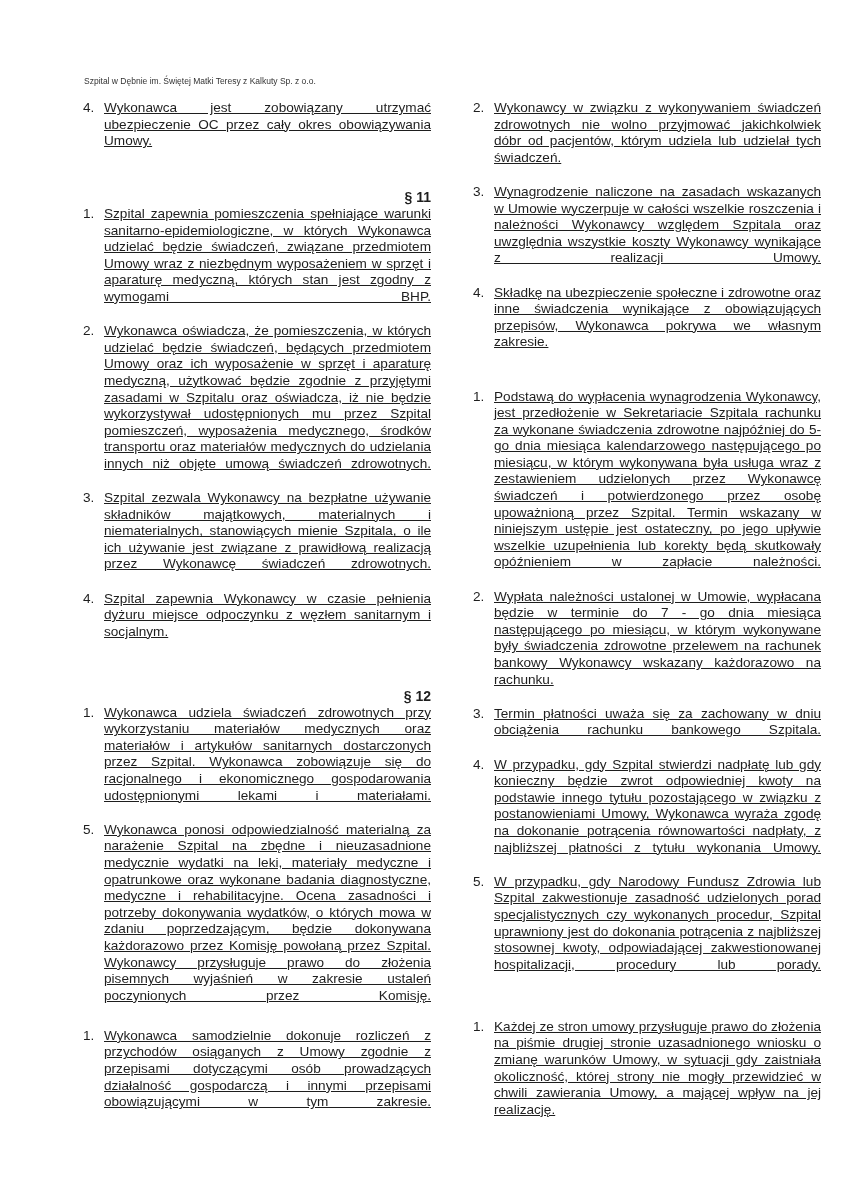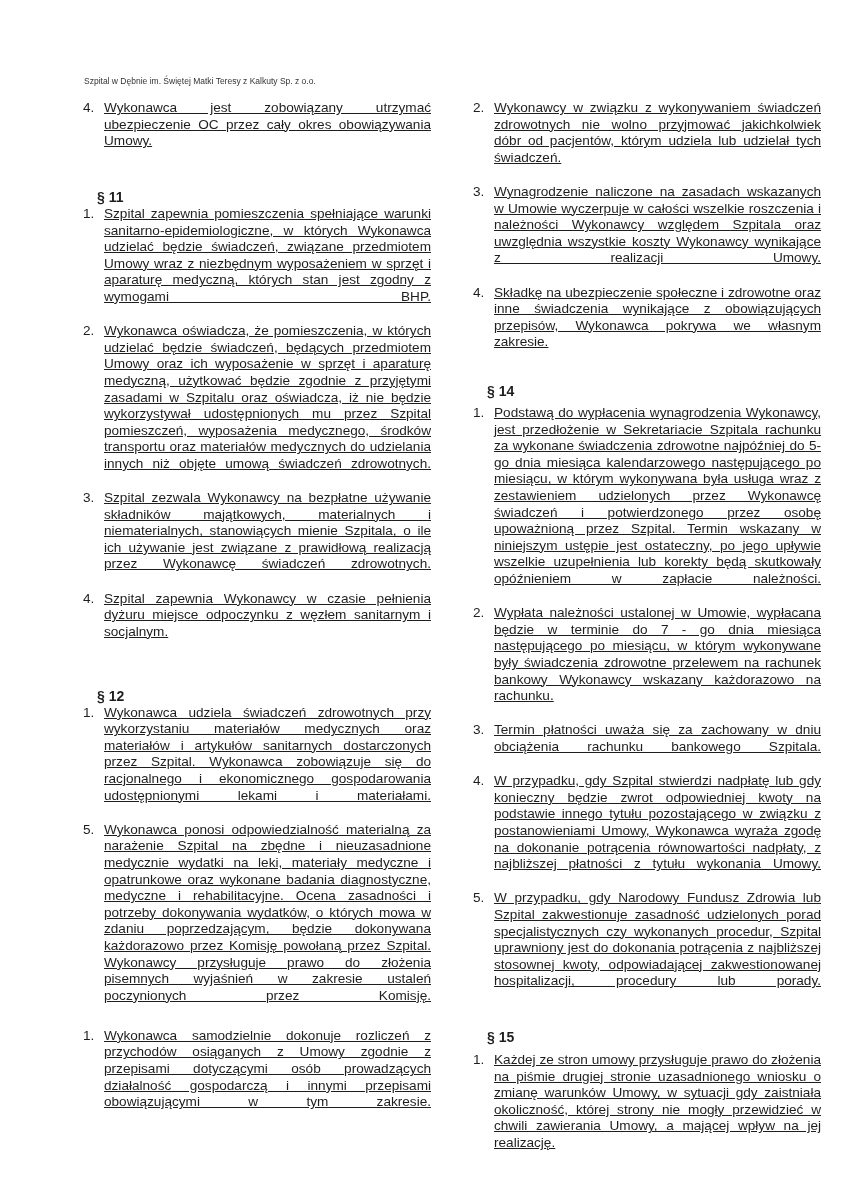--- a/index.html
+++ b/index.html
@@ -18,21 +18,21 @@
   .col.left { left: 83px; }
   .col.right { left: 473px; }
   .item {
     position: relative; padding-left: 21px; text-align: justify;
     margin: 0 0 1px 0;
   }
   .item .num { position: absolute; left: 0; top: 0; }
   .item .txt { display: block; text-decoration: underline; }
   .item .txt::after { content: ""; display: inline-block; width: 100%; height: 0; }
   .sec {
-    text-align: left; font-weight: bold; font-size: 14px;
+    text-align: right; font-weight: bold; font-size: 14px;
     margin: 0; padding-left: 14px;
   }
   .gap-l1 { height: 22px; }
   .gap-l2 { height: 30px; }
   .gap-l3 { height: 6px; }
   .gap-r1 { height: 14px; }
   .gap-r2 { height: 22px; }
 </style>
 </head>
 <body>
@@ -90,21 +90,20 @@
   <div class="item">
     <span class="num">3.</span>
     <span class="txt">Wynagrodzenie naliczone na zasadach wskazanych w Umowie wyczerpuje w całości wszelkie roszczenia i należności Wykonawcy względem Szpitala oraz uwzględnia wszystkie koszty Wykonawcy wynikające z realizacji Umowy.</span>
   </div>
   <div class="item">
     <span class="num">4.</span>
     <span class="txt">Składkę na ubezpieczenie społeczne i zdrowotne oraz inne świadczenia wynikające z obowiązujących przepisów, Wykonawca pokrywa we własnym zakresie.</span>
   </div>
   <div class="gap-r1"></div>
 
-  <div class="sec">§ 14</div>
   <div class="gap-l3"></div>
   <div class="item">
     <span class="num">1.</span>
     <span class="txt">Podstawą do wypłacenia wynagrodzenia Wykonawcy, jest przedłożenie w Sekretariacie Szpitala rachunku za wykonane świadczenia zdrowotne najpóźniej do 5-go dnia miesiąca kalendarzowego następującego po miesiącu, w którym wykonywana była usługa wraz z zestawieniem udzielonych przez Wykonawcę świadczeń i potwierdzonego przez osobę upoważnioną przez Szpital. Termin wskazany w niniejszym ustępie jest ostateczny, po jego upływie wszelkie uzupełnienia lub korekty będą skutkowały opóźnieniem w zapłacie należności.</span>
   </div>
   <div class="item">
     <span class="num">2.</span>
     <span class="txt">Wypłata należności ustalonej w Umowie, wypłacana będzie w terminie do 7 - go dnia miesiąca następującego po miesiącu, w którym wykonywane były świadczenia zdrowotne przelewem na rachunek bankowy Wykonawcy wskazany każdorazowo na rachunku.</span>
   </div>
   <div class="item">
@@ -114,19 +113,18 @@
   <div class="item">
     <span class="num">4.</span>
     <span class="txt">W przypadku, gdy Szpital stwierdzi nadpłatę lub gdy konieczny będzie zwrot odpowiedniej kwoty na podstawie innego tytułu pozostającego w związku z postanowieniami Umowy, Wykonawca wyraża zgodę na dokonanie potrącenia równowartości nadpłaty, z najbliższej płatności z tytułu wykonania Umowy.</span>
   </div>
   <div class="item">
     <span class="num">5.</span>
     <span class="txt">W przypadku, gdy Narodowy Fundusz Zdrowia lub Szpital zakwestionuje zasadność udzielonych porad specjalistycznych czy wykonanych procedur, Szpital uprawniony jest do dokonania potrącenia z najbliższej stosownej kwoty, odpowiadającej zakwestionowanej hospitalizacji, procedury lub porady.</span>
   </div>
   <div class="gap-r2"></div>
 
-  <div class="sec">§ 15</div>
   <div class="gap-l3"></div>
   <div class="item">
     <span class="num">1.</span>
     <span class="txt">Każdej ze stron umowy przysługuje prawo do złożenia na piśmie drugiej stronie uzasadnionego wniosku o zmianę warunków Umowy, w sytuacji gdy zaistniała okoliczność, której strony nie mogły przewidzieć w chwili zawierania Umowy, a mającej wpływ na jej realizację.</span>
   </div>
 </div>
 
 </body></html>

